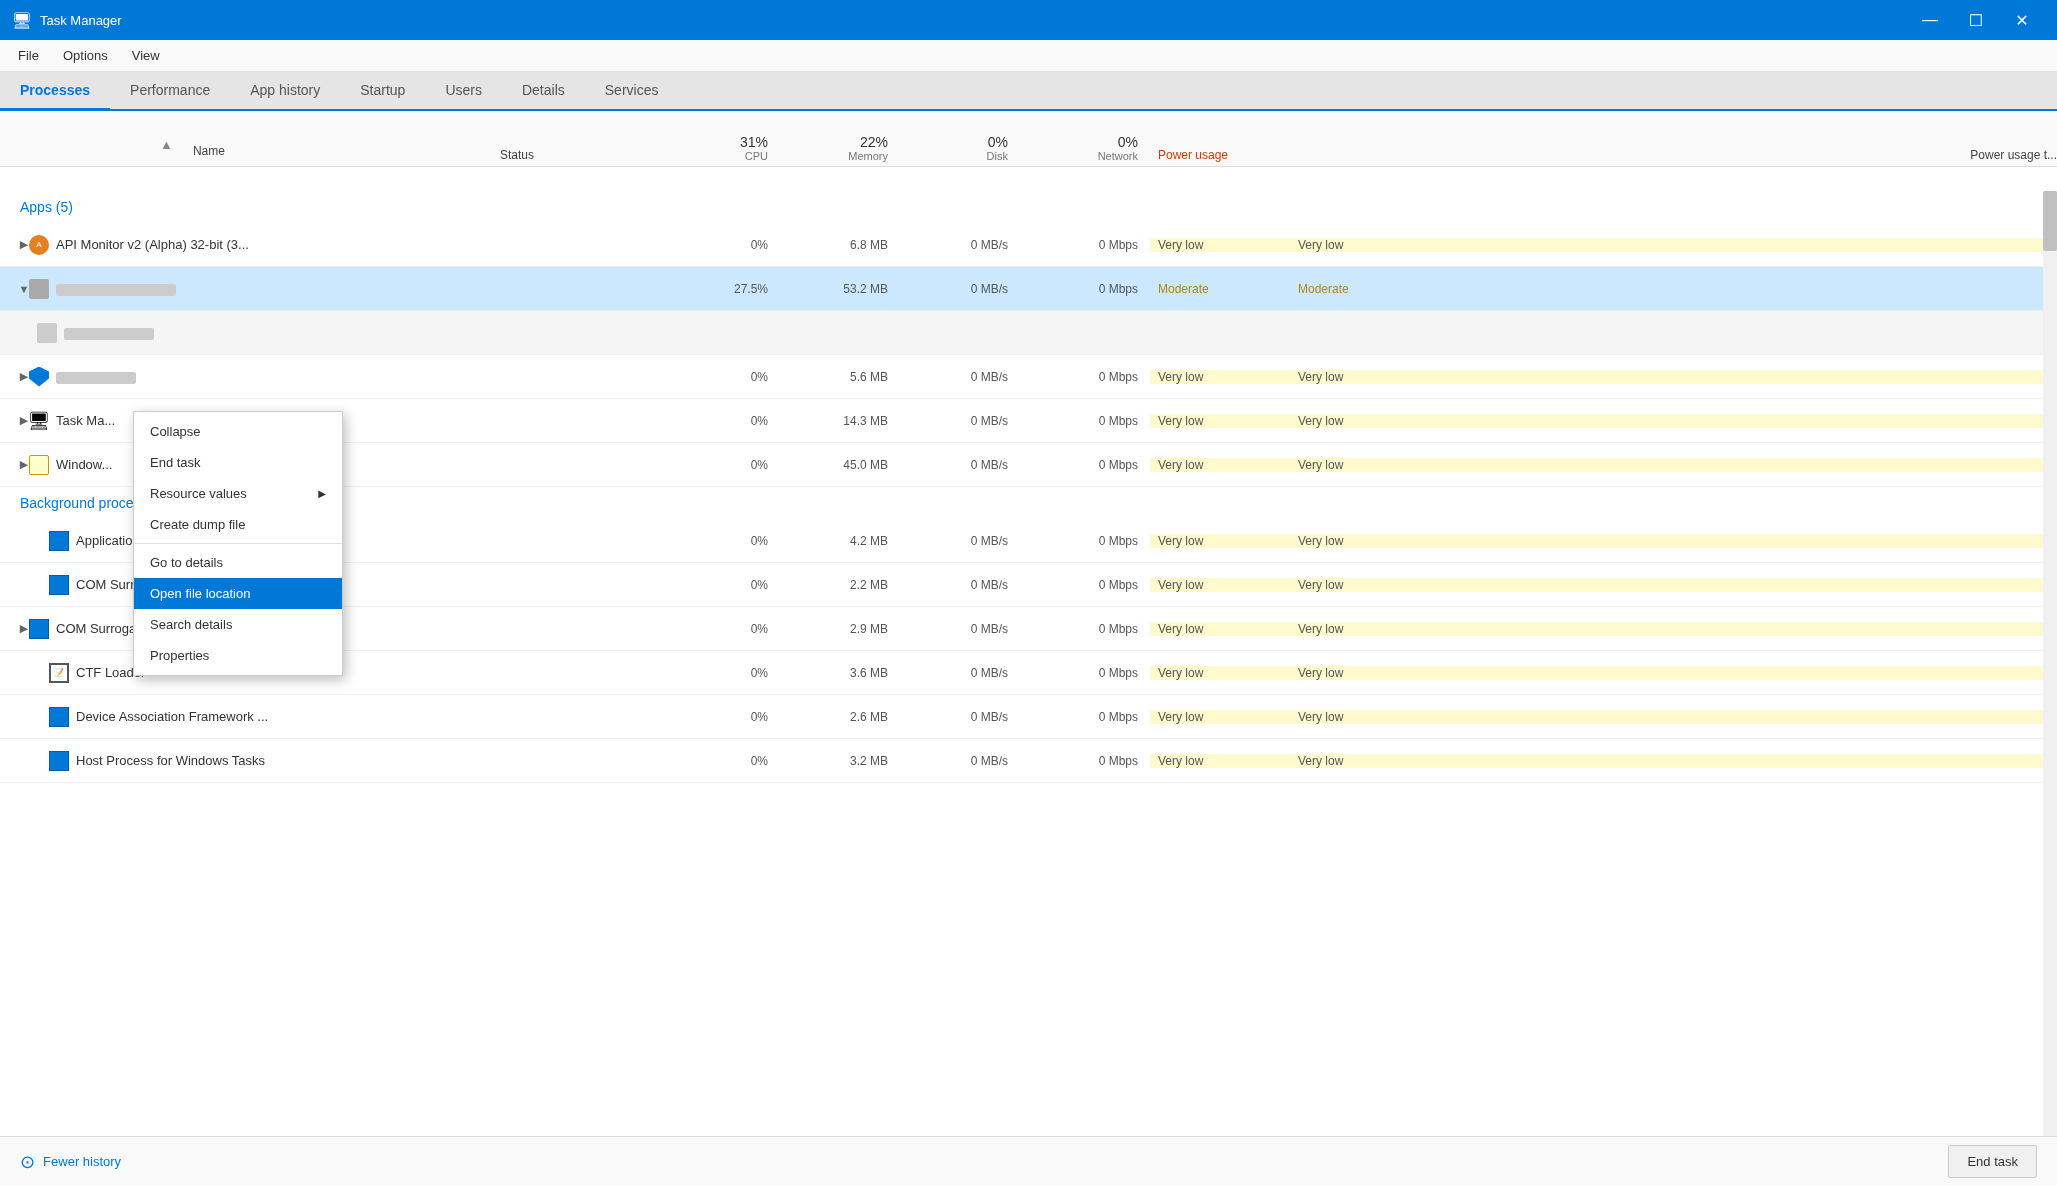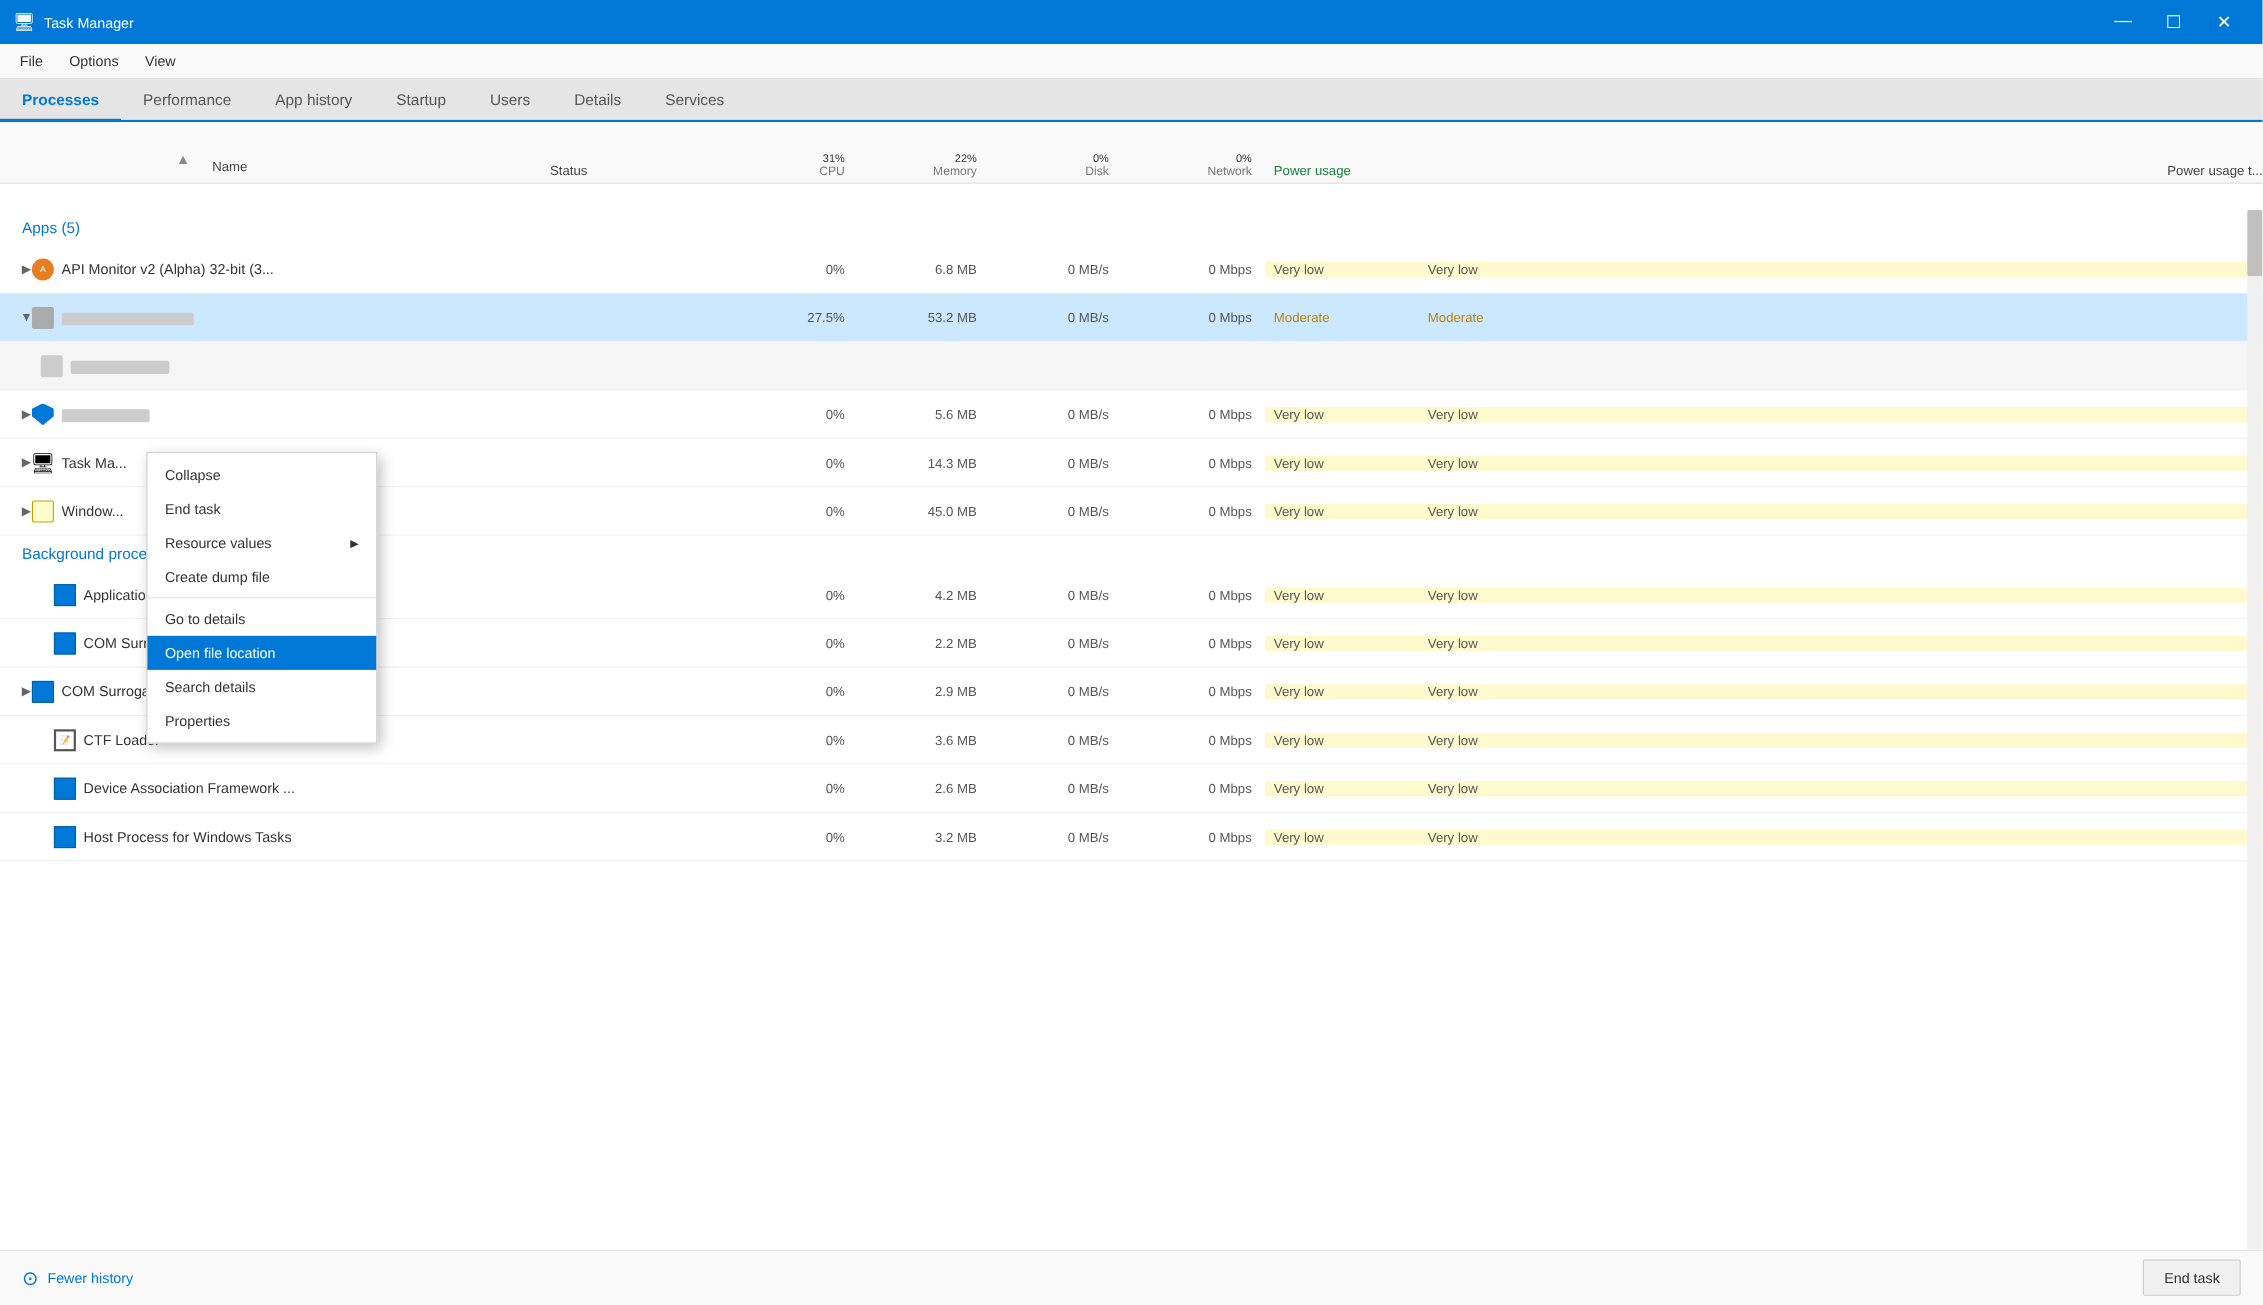--- a/index.html
+++ b/index.html
@@ -131,21 +131,21 @@
       text-align: left;
       padding-left: 8px;
     }
     .col-power2 {
       flex: 1;
       text-align: right;
       padding-left: 8px;
       margin-left: 17px;
     }
     .col-header-value {
-      font-size: 10px;
+      font-size: 14px;
       color: #333;
       font-weight: 500;
     }
     .col-header-label {
       font-size: 11px;
       color: #777;
     }
 
     
     .process-list {
@@ -397,21 +397,21 @@
       </div>
       <div class="col-disk">
         <div class="col-header-value">0%</div>
         <div class="col-header-label">Disk</div>
       </div>
       <div class="col-network">
         <div class="col-header-value">0%</div>
         <div class="col-header-label">Network</div>
       </div>
       <div class="col-power">
-        <span style="font-size:12px; color:#15803d;text-align:center;">Power usage</span>
+        <span style="font-size:12px; color:#c2410c;text-align:center;">Power usage</span>
       </div>
       <div class="col-power2">
         <span style="font-size:12px; color:#444;">Power usage t...</span>
       </div>
     </div>
 
     <div class="process-list">
 
       <div class="group-header">
         <span>Apps (5)</span>

